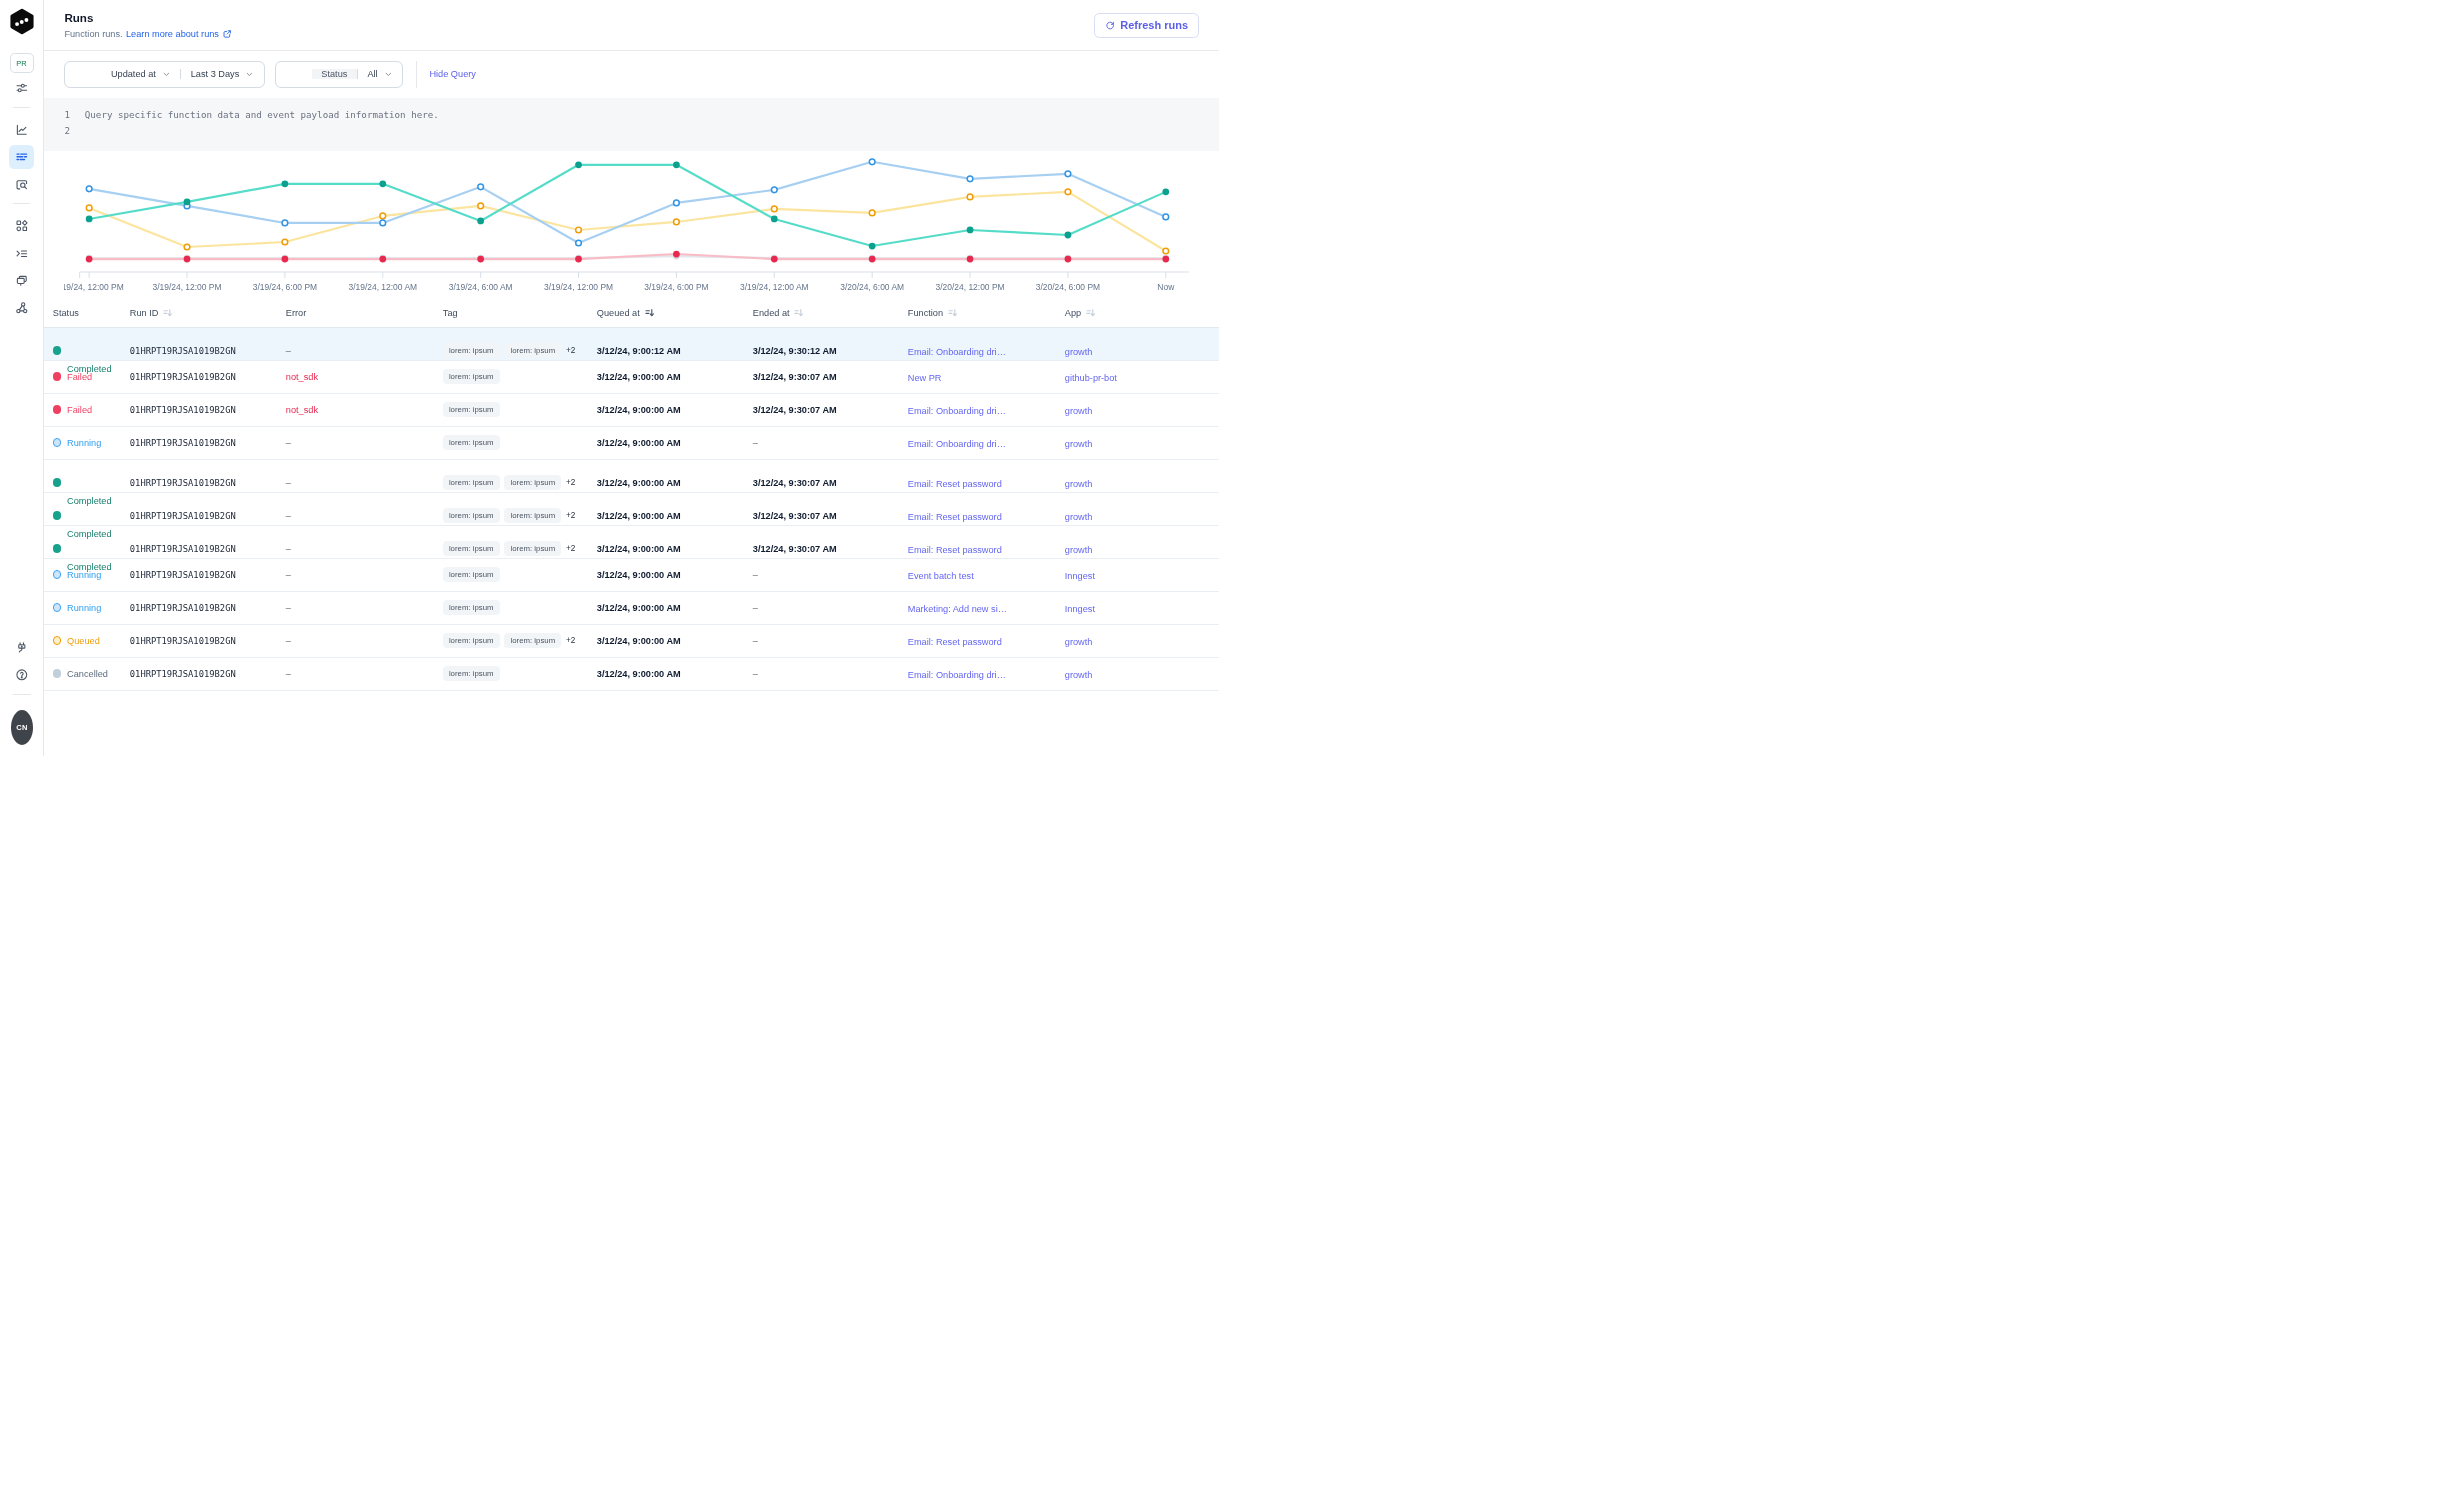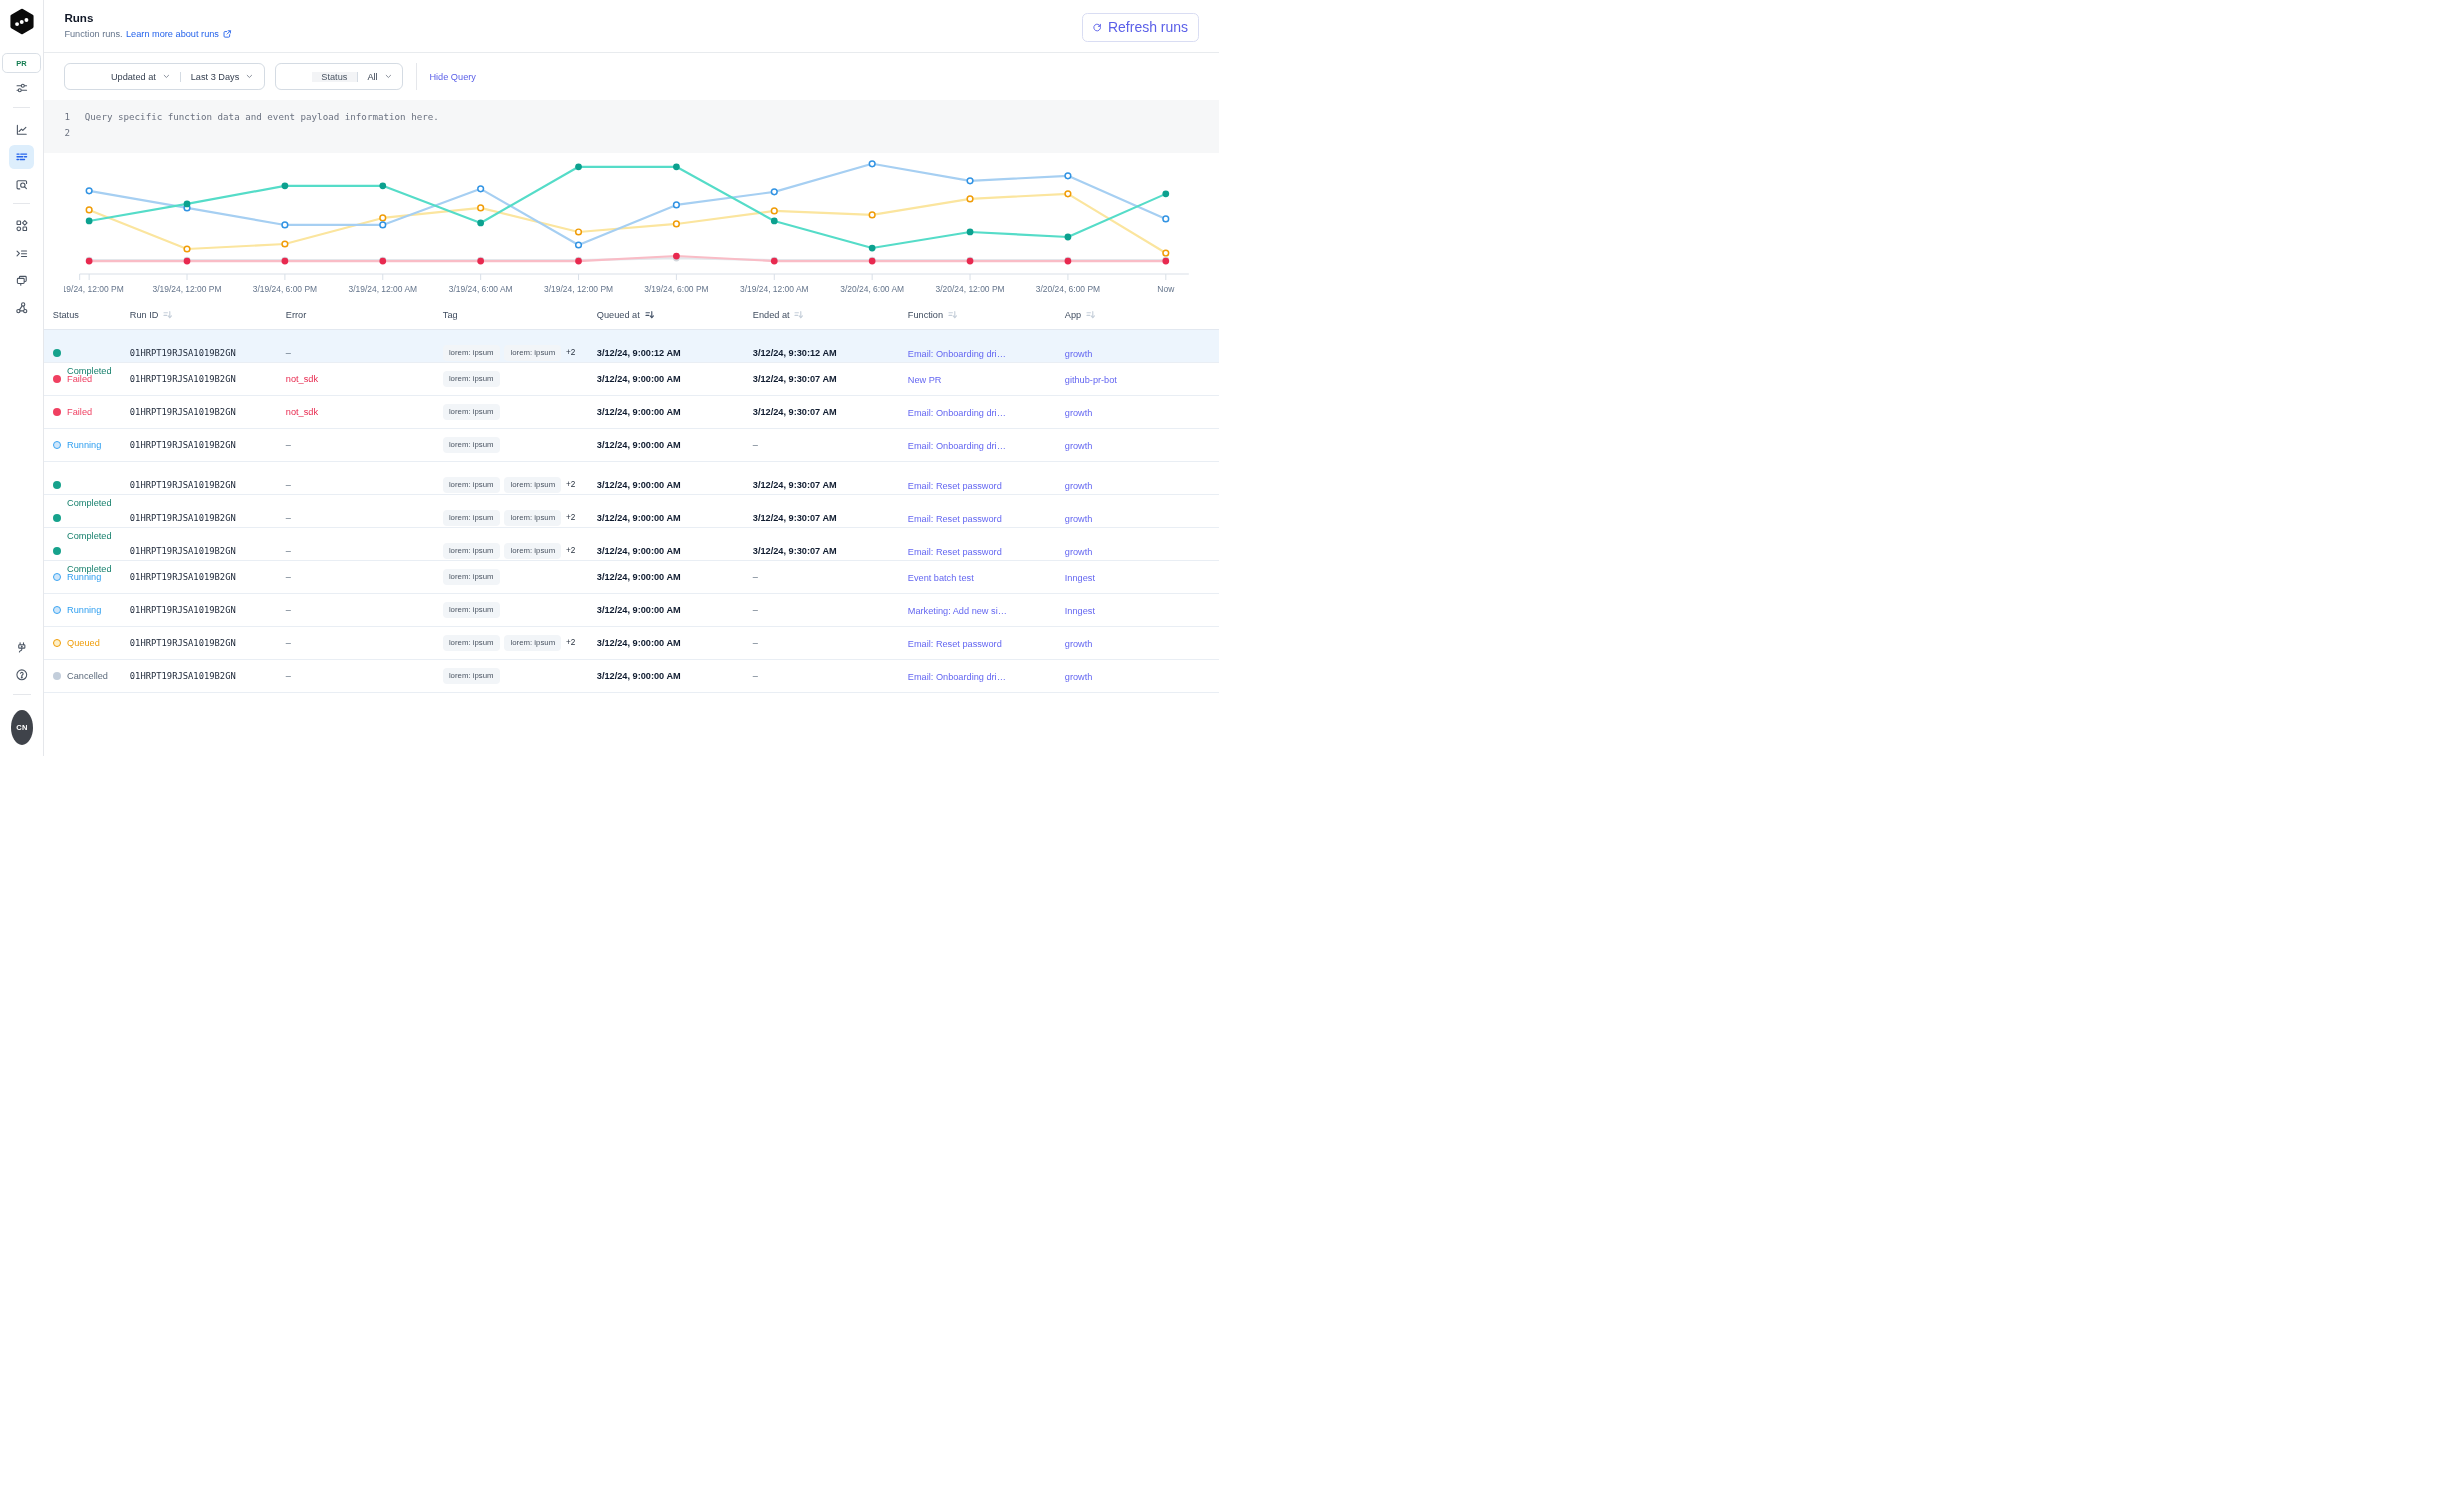--- a/index.html
+++ b/index.html
@@ -3,41 +3,41 @@
 <meta charset="utf-8">
 <style>
   * { margin:0; padding:0; box-sizing:border-box; }
   html,body { width:1219px; height:756px; overflow:hidden; background:#fff;
     font-family:"Liberation Sans","DejaVu Sans",sans-serif; color:#1f2937; }
 
   
   .sidebar { position:fixed; left:0; top:0; width:44px; height:756px; background:#fff;
     border-right:0.7px solid #e5e7eb; display:flex; flex-direction:column; align-items:center; }
   .logo { margin-top:8.2px; width:26px; height:27px; }
-  .ws-badge { margin-top:17.7px; width:39px; height:20.4px; border:0.7px solid #d9dfe6; border-radius:4.8px;
-    display:flex; align-items:center; justify-content:center; font-size:7.5px; font-weight:700; color:#147d51; }
+  .ws-badge { margin-top:17.7px; width:24px; height:20.4px; border:0.7px solid #d9dfe6; border-radius:4.8px;
+    display:flex; align-items:center; justify-content:center; font-size:7.5px; font-weight:400; color:#147d51; }
   .nav-btn { width:24.5px; height:24.5px; margin-top:2.7px; border-radius:5.4px; display:flex; align-items:center;
     justify-content:center; cursor:pointer; }
   .nav-btn.active { background:#ddeefc; }
   .nav-btn svg { stroke:#4b5563; fill:none; stroke-width:1.6; stroke-linecap:round; stroke-linejoin:round; }
   .nav-btn.active svg { stroke:#2563eb; stroke-width:2; }
   .sb-div { width:17.7px; border-top:0.7px solid #e5e7eb; margin:6.8px 0; }
   .sb-bottom { position:absolute; bottom:0; left:0; width:44px; display:flex; flex-direction:column; align-items:center; }
   .avatar { width:22px; height:35px; border-radius:50%; background:#3f434a; color:#fff; font-size:7.5px;
     font-weight:700; display:flex; align-items:center; justify-content:center; margin:8.2px 0 11px; letter-spacing:0.3px; }
 
   
   .main { margin-left:44px; }
   .page-head { display:flex; justify-content:space-between; align-items:flex-start;
     padding:11px 20.4px 10.2px; border-bottom:0.7px solid #e8ebee; }
   .page-title { font-size:11.6px; font-weight:700; color:#111827; }
   .page-sub { margin-top:5.4px; font-size:9.2px; color:#64748b; display:flex; align-items:center; gap:3.4px; }
   .page-sub a { color:#2563eb; text-decoration:none; display:inline-flex; align-items:center; gap:2.7px; cursor:pointer; }
   .refresh-btn { margin-top:2px; display:flex; align-items:center; gap:5.4px; border:0.7px solid #d9ddf3;
-    background:#fff; color:#5a5fe8; font-size:14px; font-weight:400; border-radius:5.4px; padding:5.4px 9.5px; cursor:pointer; }
+    background:#fff; color:#5a5fe8; font-size:11px; font-weight:700; border-radius:5.4px; padding:5.4px 9.5px; cursor:pointer; }
 
   .filters { display:flex; align-items:center; padding:10.2px 20.4px; gap:10.2px; }
   .seg-group { display:flex; align-items:center; border:0.7px solid #d4dbe3; border-radius:6.1px; overflow:hidden; height:27px;padding-left:36px; }
   .seg { display:flex; align-items:center; gap:6.1px; padding:0 9.5px; font-size:9.2px; font-weight:500;
     color:#374151; background:#fff; border:none; cursor:pointer; }
   .seg + .seg, .seg-label + .seg { border-left:0.7px solid #d4dbe3; }
   .seg-label { display:flex; align-items:center; padding:0 9.5px; font-size:9.2px; color:#4b5563; background:#f3f4f6; }
   .chev { stroke:#6b7280; fill:none; stroke-width:1.8; stroke-linecap:round; stroke-linejoin:round; }
   .vdiv { width:0.7px; height:27px; background:#e5e7eb; margin:0 2.7px; }
   .link-btn { color:#5a5fe8; font-size:9.2px; font-weight:500; text-decoration:none; cursor:pointer; background:none; border:none; }

